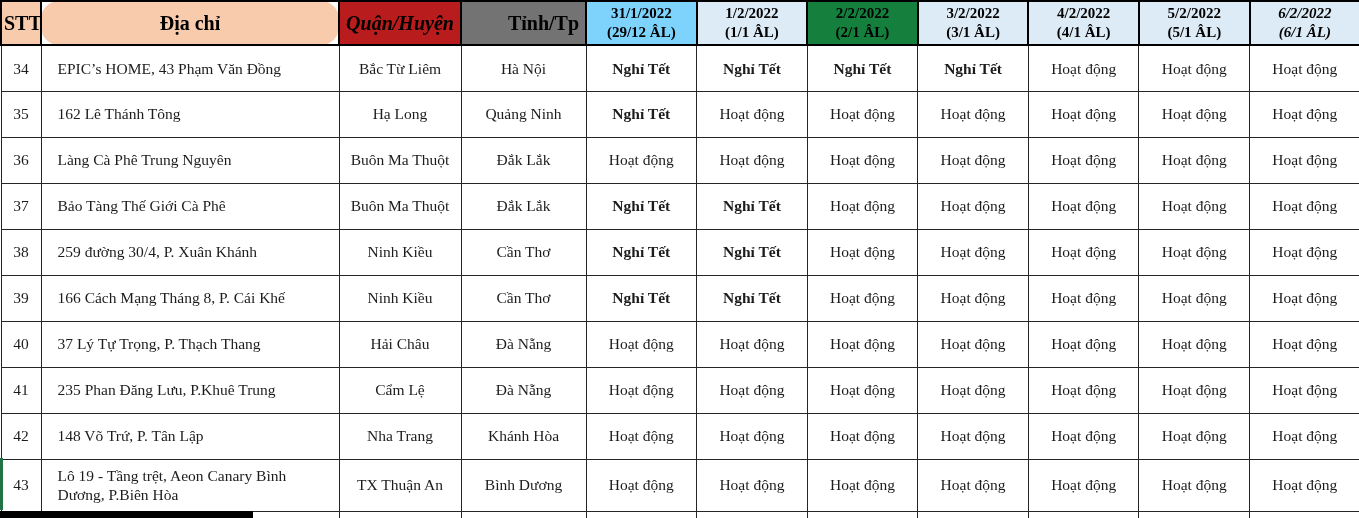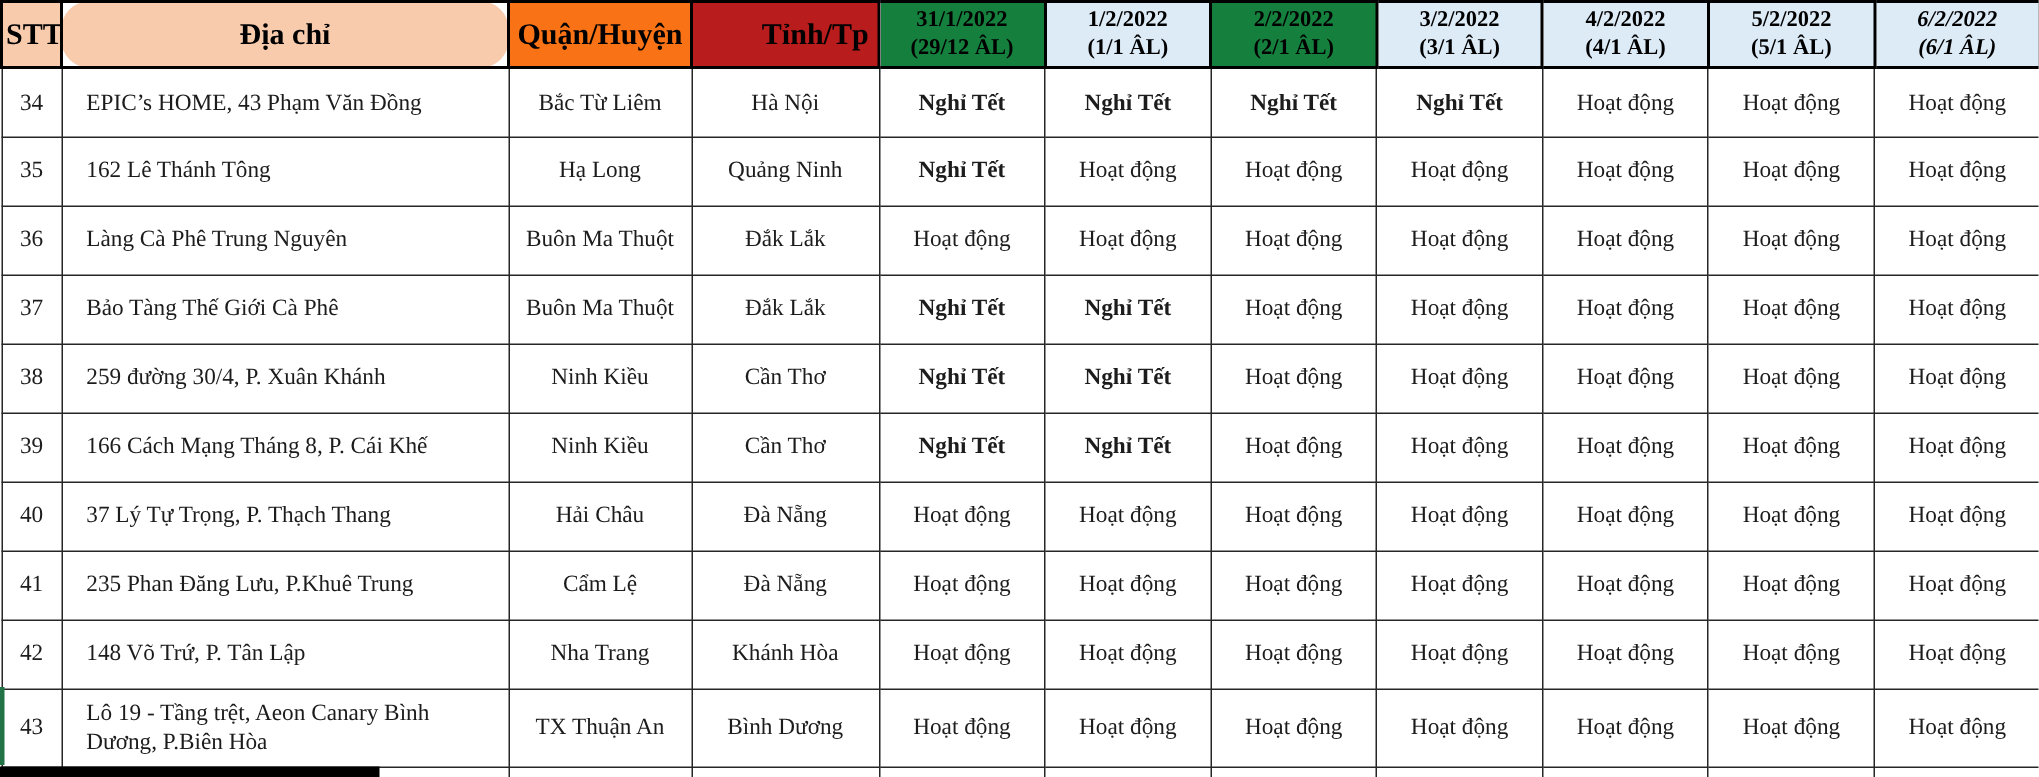--- a/index.html
+++ b/index.html
@@ -57,23 +57,23 @@
       <col style="width:110.6px">
       <col style="width:110.6px">
     <col style="width:110.6px">
       <col style="width:110.6px">
       <col style="width:110.6px">
   </colgroup>
   <thead>
     <tr>
       <th class="peach" style="background: rgb(248, 203, 173);">STT</th>
       <th class="peach" style="background: rgb(248, 203, 173); border-radius: 18px;">Địa chỉ</th>
-      <th class="peach" style="background: #f97316;">Quận/Huyện</th>
-      <th class="peach" style="background: #b91c1c; padding-left: 42px;">Tỉnh/Tp</th>
-      <th class="blue" style="background: #15803d;">
+      <th class="peach" style="background: #b91c1c; font-style: italic;">Quận/Huyện</th>
+      <th class="peach" style="background: #737373; padding-left: 42px;">Tỉnh/Tp</th>
+      <th class="blue" style="background: #7dd3fc;">
         <span class="date-line">31/1/2022</span>
         <span class="lunar-line">(29/12 ÂL)</span>
       </th>
       <th class="blue" style="background: rgb(221, 235, 247);">
         <span class="date-line">1/2/2022</span>
         <span class="lunar-line">(1/1 ÂL)</span>
       </th>
       <th class="blue" style="background: #15803d;">
         <span class="date-line">2/2/2022</span>
         <span class="lunar-line">(2/1 ÂL)</span>

